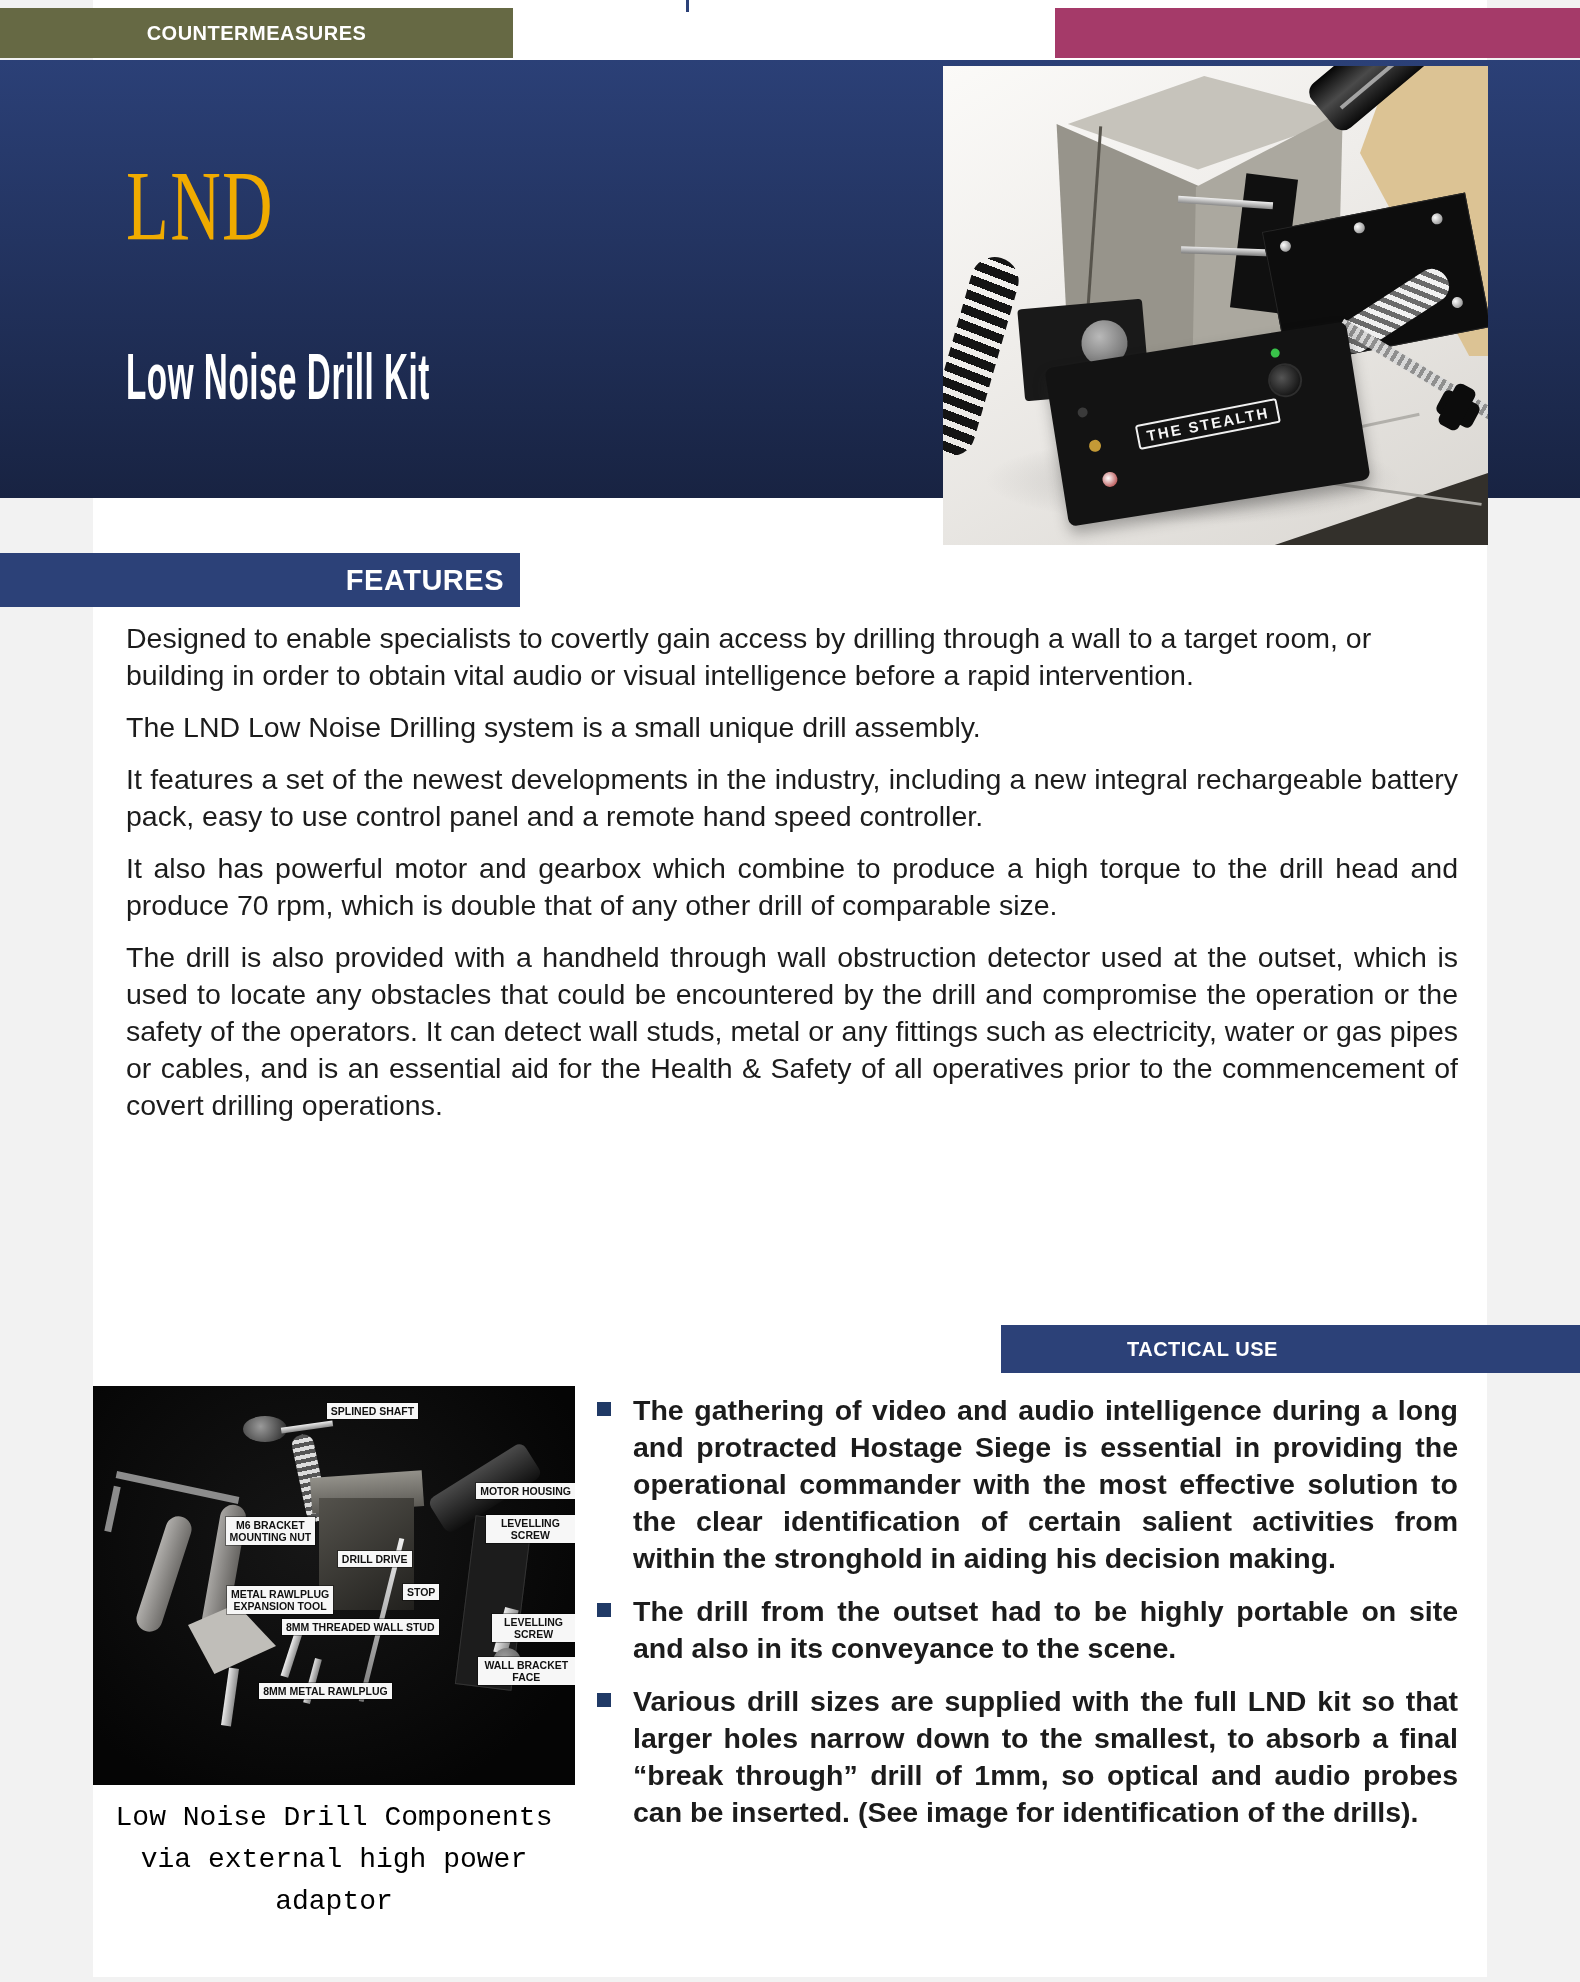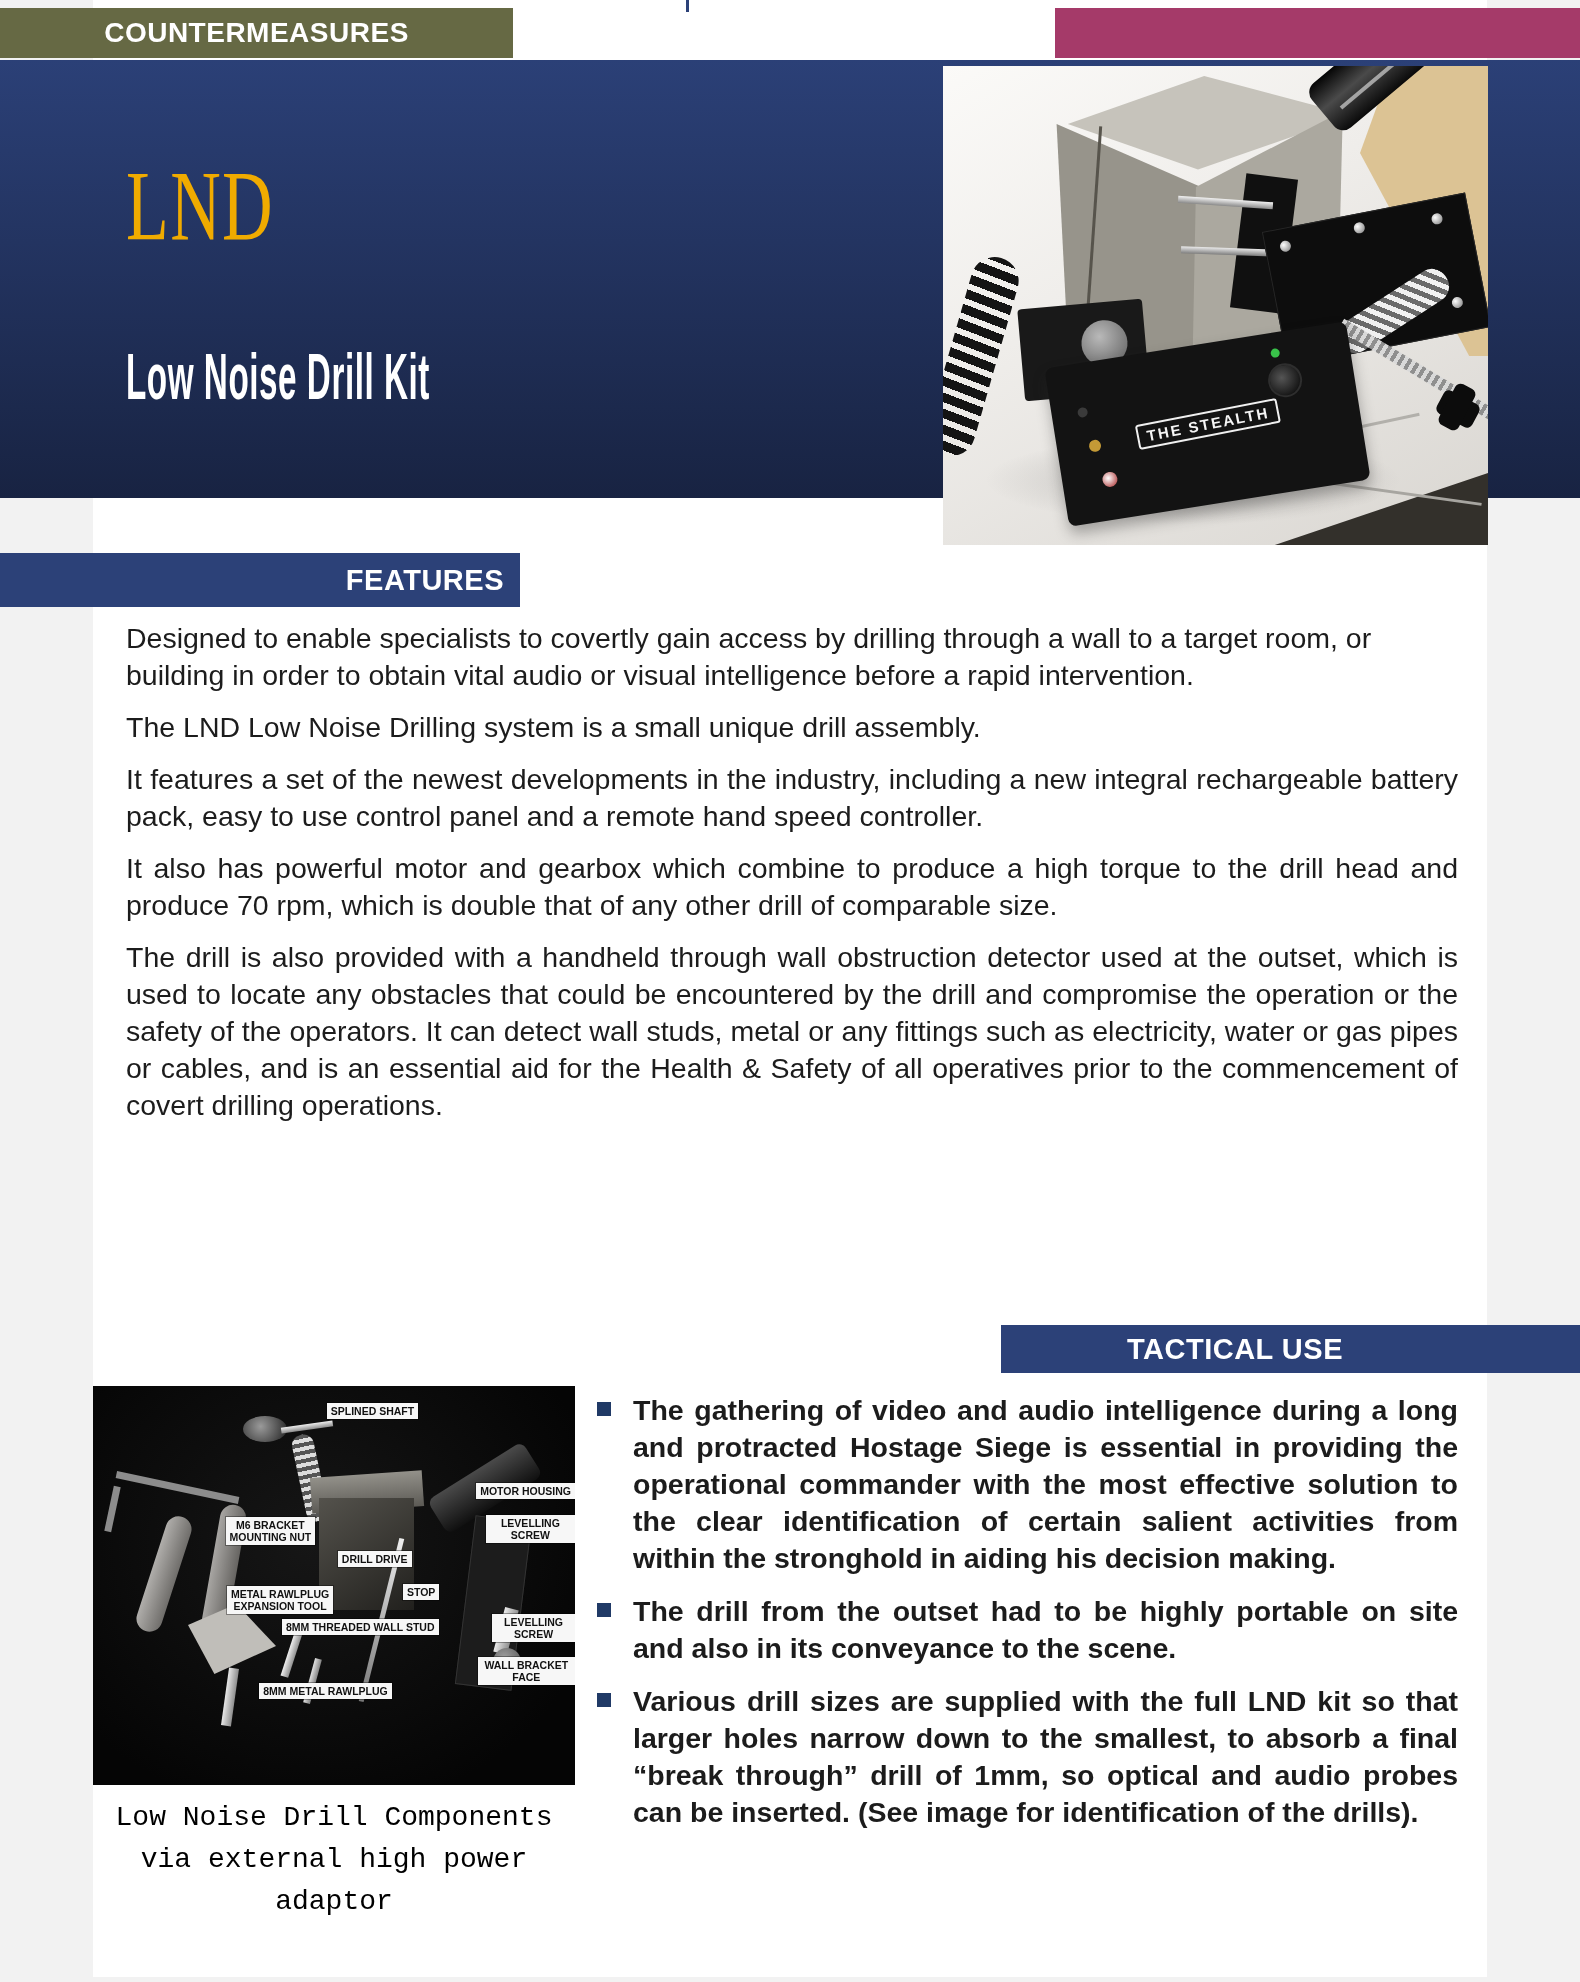--- a/index.html
+++ b/index.html
@@ -6,21 +6,21 @@
   .canvas{
     position:relative;width:1580px;height:1982px;overflow:hidden;
     background:#f2f2f2;font-family:"Liberation Sans",sans-serif;
     -webkit-font-smoothing:antialiased;
   }
   .abs{position:absolute;}
   
   .page{left:93px;top:0;width:1394px;height:1977px;background:#ffffff;}
   
   .tab{display:flex;align-items:center;justify-content:center;
-       color:#ffffff;font-weight:bold;font-size:28px;letter-spacing:.5px;}
+       color:#ffffff;font-weight:bold;font-size:20px;letter-spacing:.5px;}
   .tab-counter{left:0;top:8px;width:513px;height:50px;background:#666944;}
   .tab-surv{left:530px;top:4px;width:505px;height:62px;background:#2c4178;}
   .tab-magenta{left:1055px;top:8px;width:525px;height:50px;background:#a53a69;}
   .tab-tick{left:686px;top:0;width:3px;height:12px;background:#2c4178;}
   
   .header-band{left:0;top:60px;width:1580px;height:438px;
     background:linear-gradient(180deg,#2b4077 0%,#24356300 0),linear-gradient(180deg,#2b4077 0%,#182342 100%);}
   .logo{left:126px;top:88px;font-family:"Liberation Serif",serif;font-size:100px;
         color:#f0ab00;transform:scaleX(.70);transform-origin:left top;letter-spacing:2px;}
   .product-title{left:126px;top:280px;font-size:64px;font-weight:bold;color:#ffffff;
@@ -79,21 +79,21 @@
   .coil{left:6px;top:188px;width:48px;height:205px;border-radius:24px;transform:rotate(16deg);
         background:repeating-linear-gradient(5deg,rgba(0,0,0,0) 0 6px,#141414 6px 15px);}
   .cable1{left:150px;bottom:95px;width:330px;height:3px;background:#b2b0ab;transform:rotate(-12deg);}
   .cable2{left:240px;bottom:60px;width:300px;height:3px;background:#a7a5a0;transform:rotate(8deg);}
   
   .features-band{left:0;top:553px;width:520px;height:54px;background:#2c4178;
         display:flex;align-items:center;justify-content:flex-end;padding-right:16px;box-sizing:border-box;
         color:#fff;font-size:29px;font-weight:bold;letter-spacing:.5px;}
   .tactical-band{left:1001px;top:1325px;width:579px;height:48px;background:#2c4178;
         display:flex;align-items:center;padding-left:126px;box-sizing:border-box;
-        color:#fff;font-size:29px;font-weight:bold;letter-spacing:.5px;}
+        color:#fff;font-size:20px;font-weight:bold;letter-spacing:.5px;}
   
   .body-copy{left:126px;top:620px;width:1332px;color:#1c1c1c;
         font-size:28.5px;line-height:37px;}
   .body-copy p{margin:0 0 15px 0;text-align:justify;}
   .body-copy p.nojust{text-align:left;}
   
   .bullets{left:597px;top:1392px;width:861px;color:#1c1c1c;font-size:28.5px;line-height:37px;font-weight:bold;}
   .bullets ul{list-style:none;margin:0;padding:0;}
   .bullets li{position:relative;padding-left:36px;margin-bottom:16px;text-align:justify;}
   .bullets li::before{content:"";position:absolute;left:0;top:10px;width:14px;height:14px;background:#203a66;}

